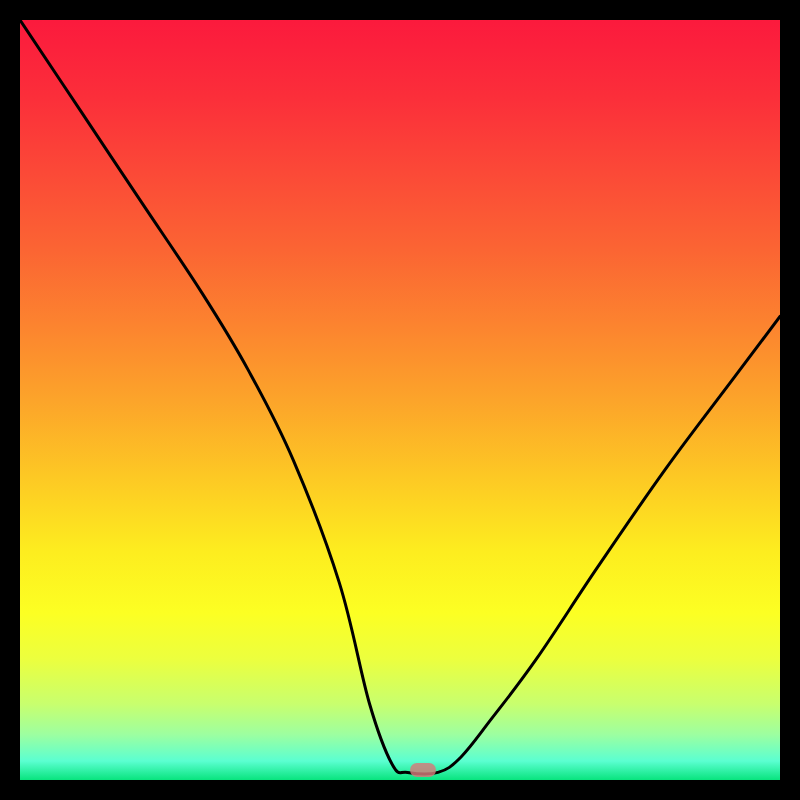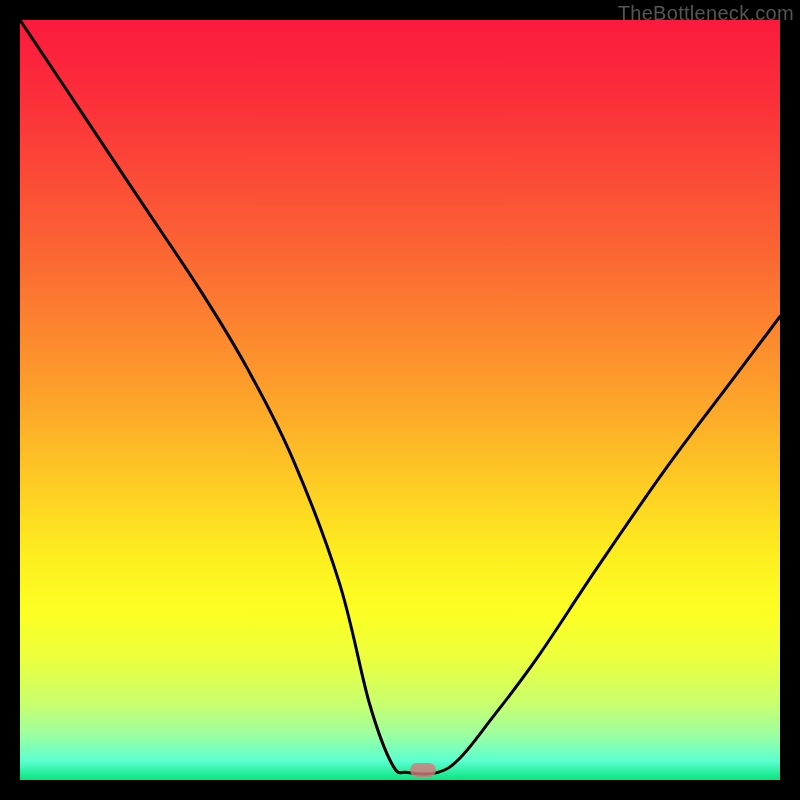--- a/index.html
+++ b/index.html
@@ -58,21 +58,20 @@
     border-radius: 7px;
     transform: translate(-50%, -50%);
     opacity: 0.82;
   }
 </style>
 </head>
 <body>
 
 <div class="frame">
 
-  <div class="watermark">TheBottleneck.com</div>
 
   <div class="plot-area">
 
     <svg class="gradient" viewBox="0 0 100 100" preserveAspectRatio="none">
       <defs>
         <linearGradient id="bg-grad" x1="0" y1="0" x2="0" y2="1">
             <stop offset="0%" stop-color="#fb1a3d"></stop>
             <stop offset="10%" stop-color="#fb2e3a"></stop>
             <stop offset="20%" stop-color="#fb4937"></stop>
             <stop offset="30%" stop-color="#fb6433"></stop>

